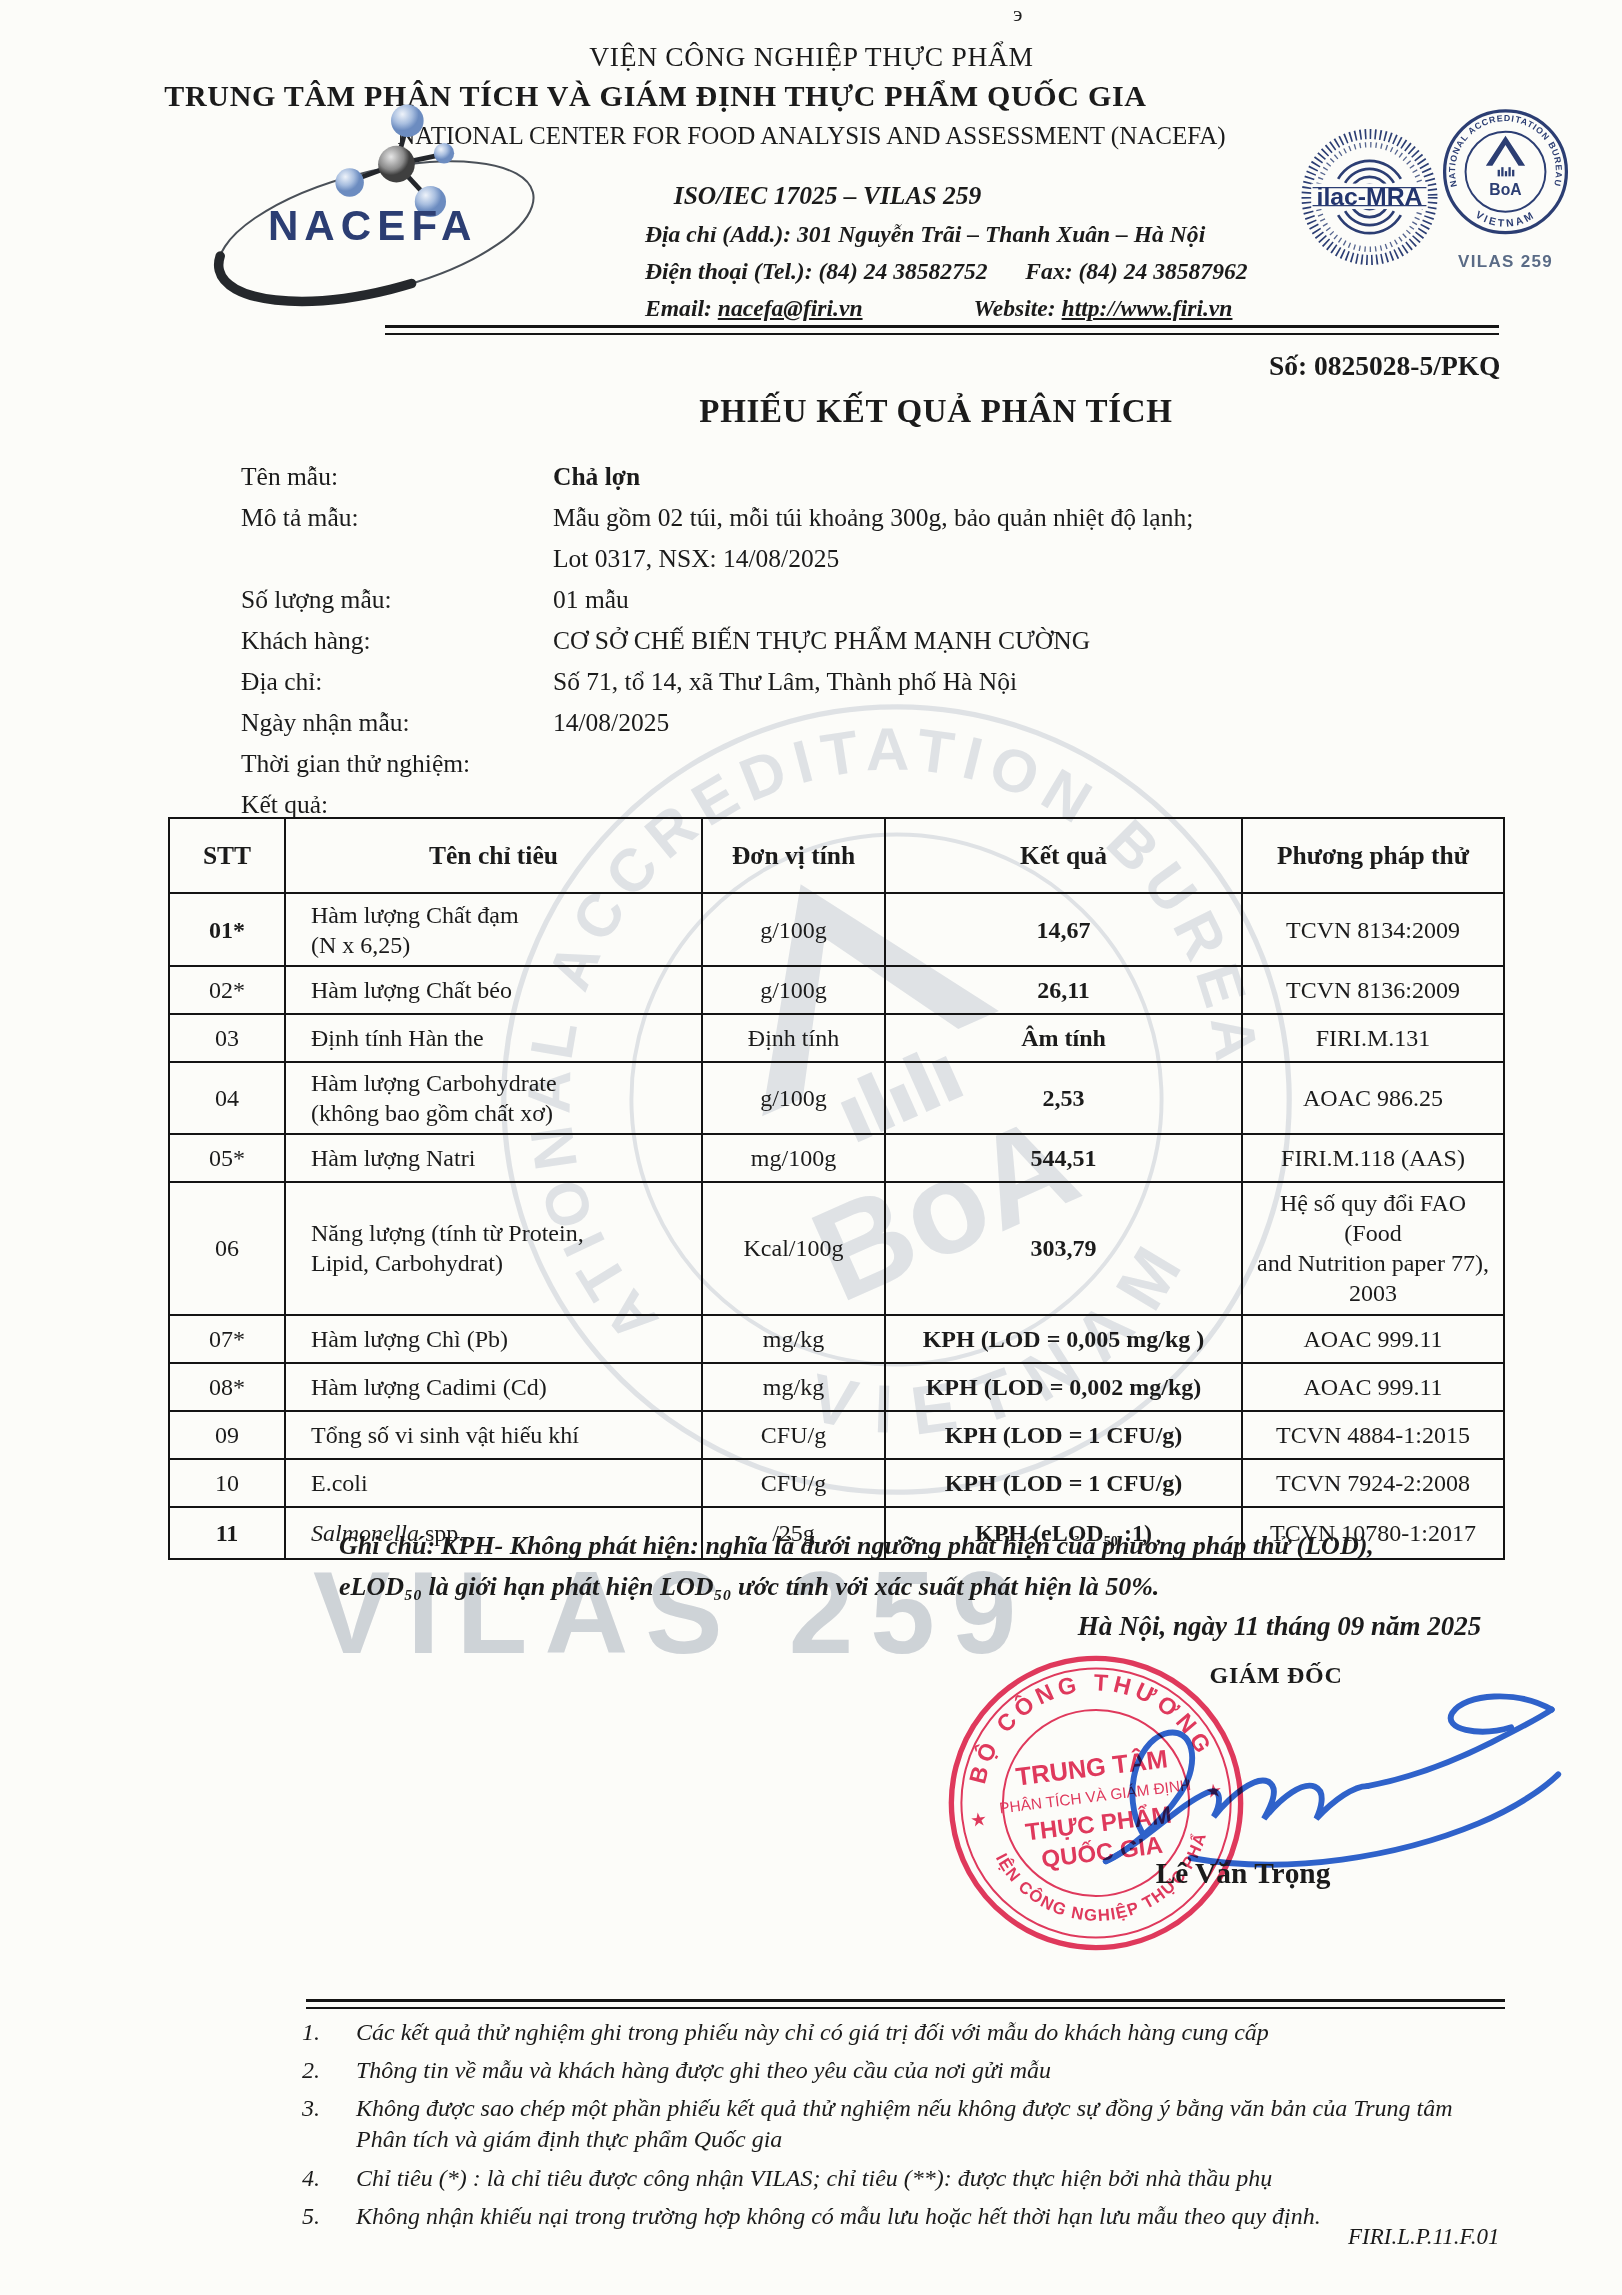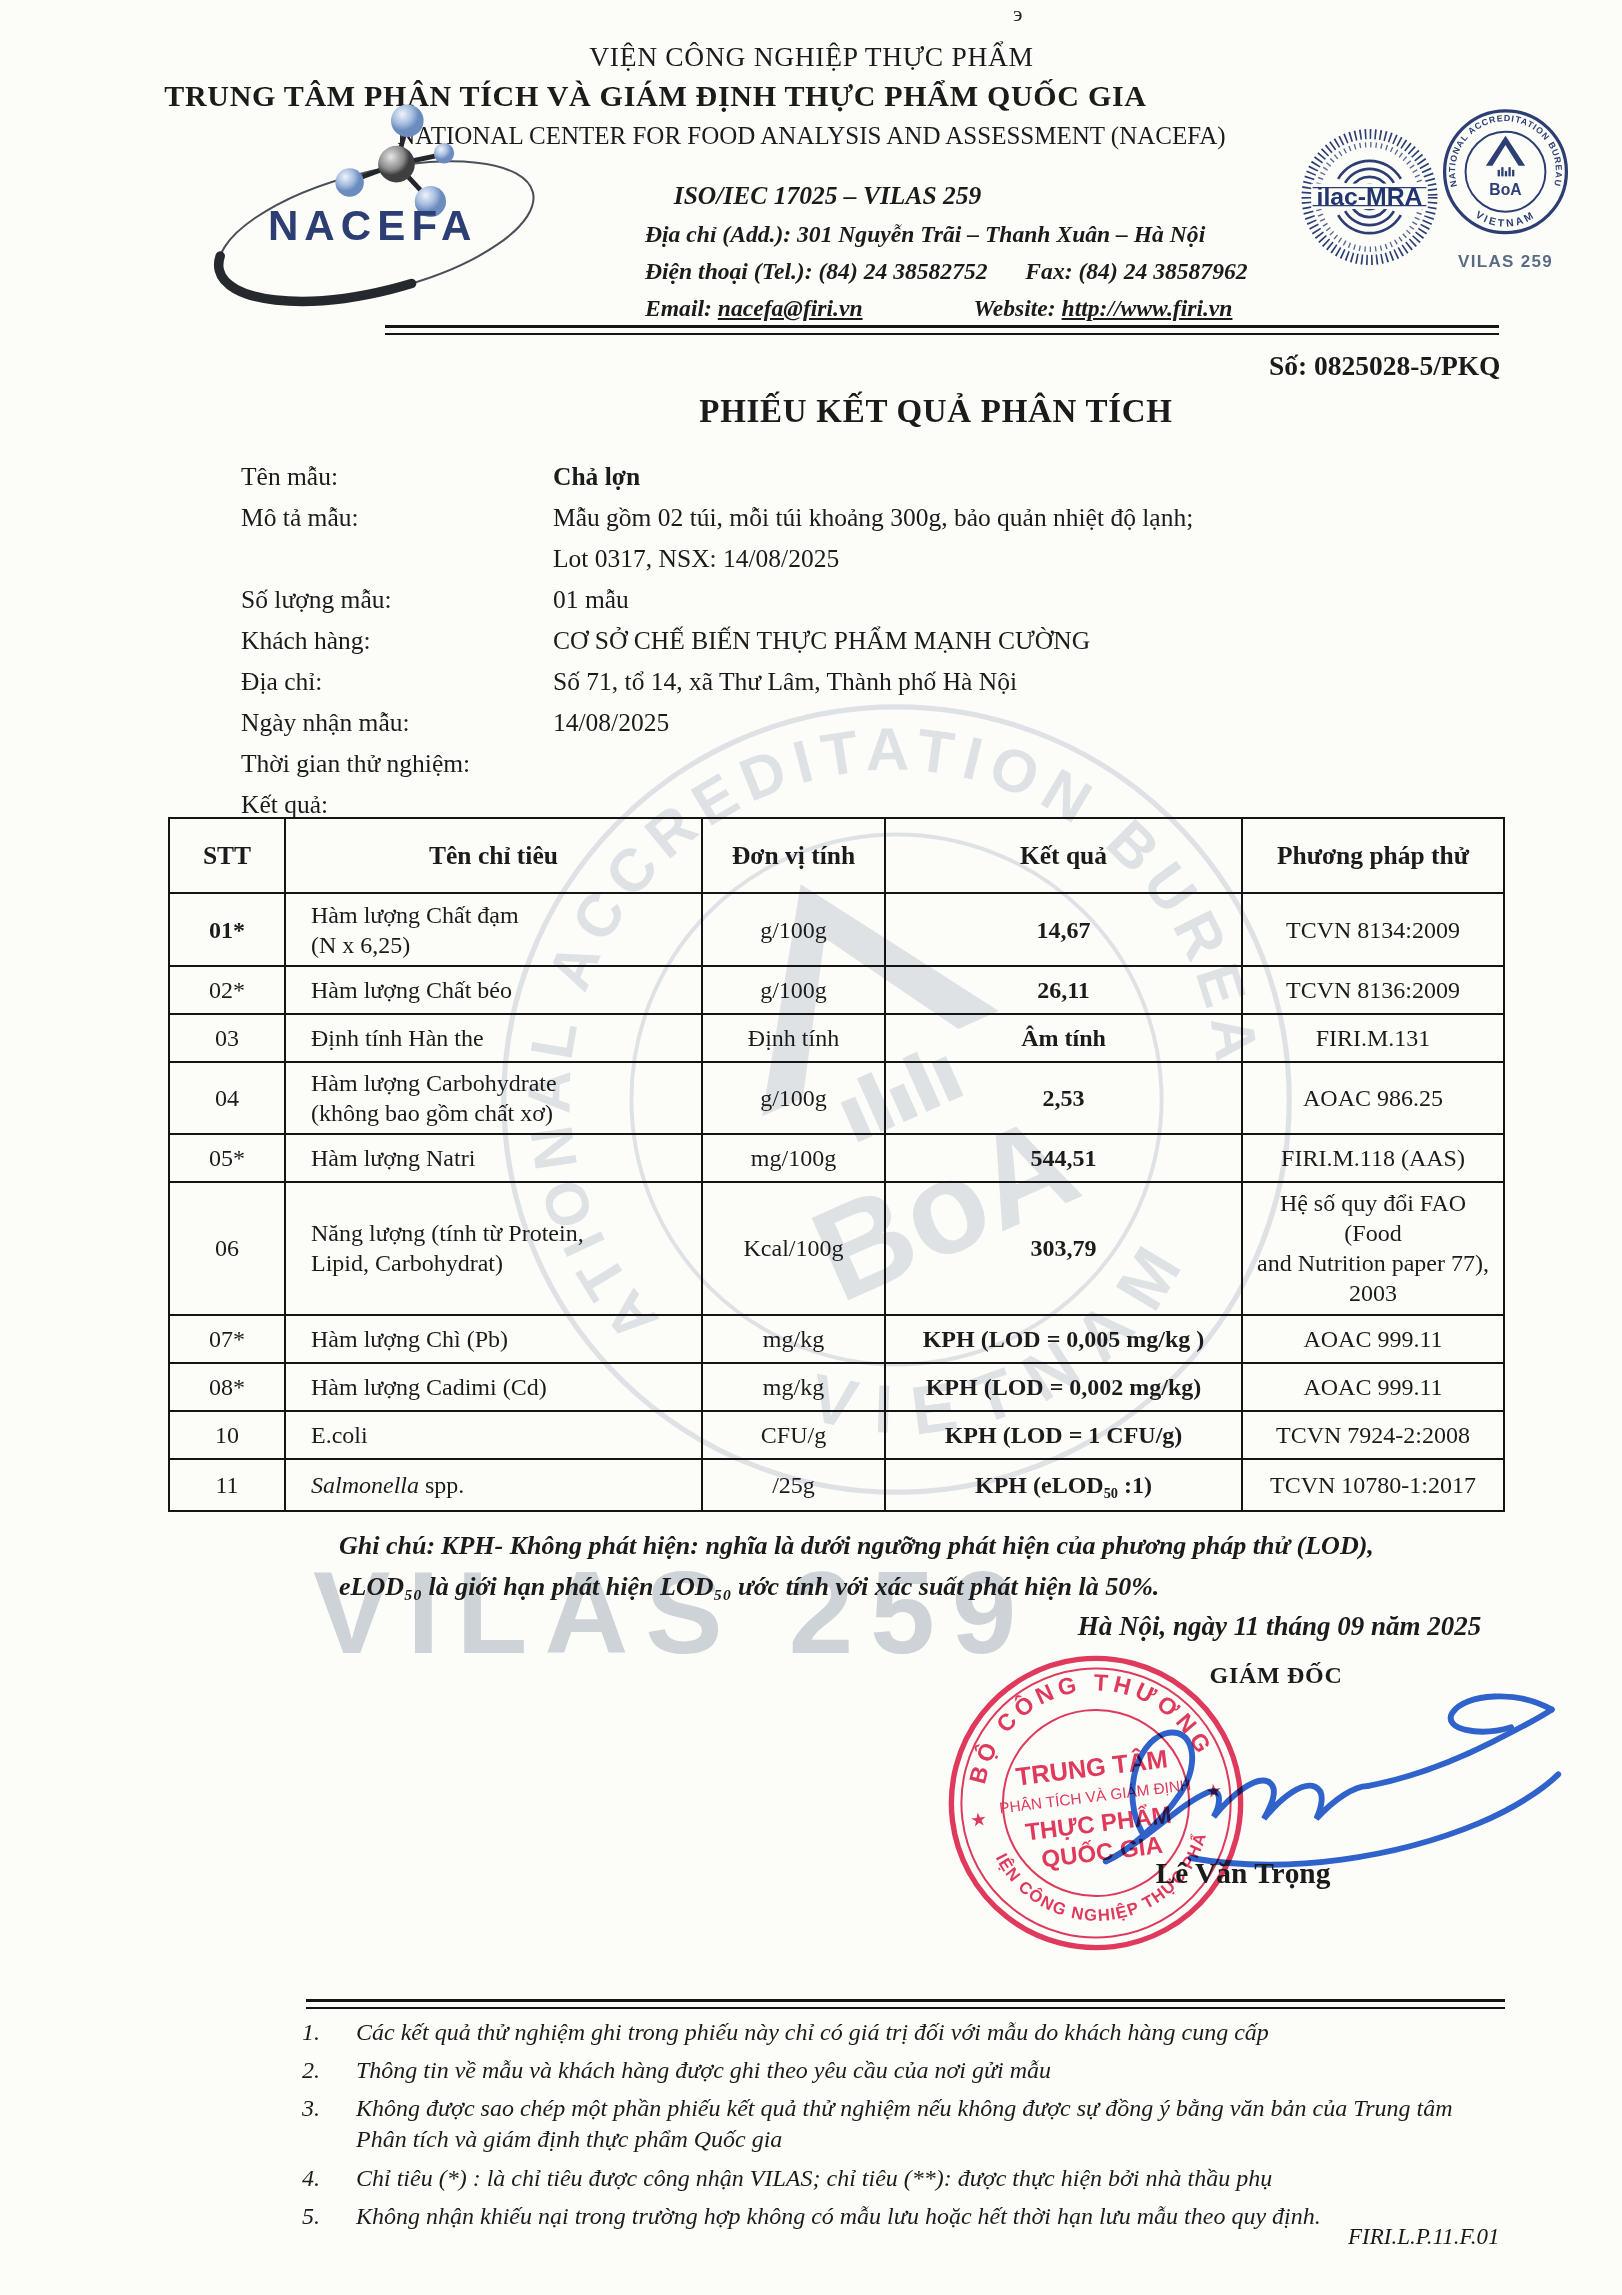--- a/index.html
+++ b/index.html
@@ -318,20 +318,27 @@
     <td class="method">AOAC 999.11</td>
   </tr>
   <tr class="rh-s">
     <td>08*</td>
     <td class="name">Hàm lượng Cadimi (Cd)</td>
     <td>mg/kg</td>
     <td>KPH (LOD = 0,002 mg/kg)</td>
     <td class="method">AOAC 999.11</td>
   </tr>
   <tr class="rh-s">
+    <td>09</td>
+    <td class="name">Tổng số vi sinh vật hiếu khí</td>
+    <td>CFU/g</td>
+    <td>KPH (LOD = 1 CFU/g)</td>
+    <td class="method">TCVN 4884-1:2015</td>
+  </tr>
+  <tr class="rh-s">
     <td>10</td>
     <td class="name">E.coli</td>
     <td>CFU/g</td>
     <td>KPH (LOD = 1 CFU/g)</td>
     <td class="method">TCVN 7924-2:2008</td>
   </tr>
   <tr class="rh-c">
     <td>11</td>
     <td class="name"><span class="it">Salmonella</span><span> spp.</span></td>
     <td>/25g</td>

